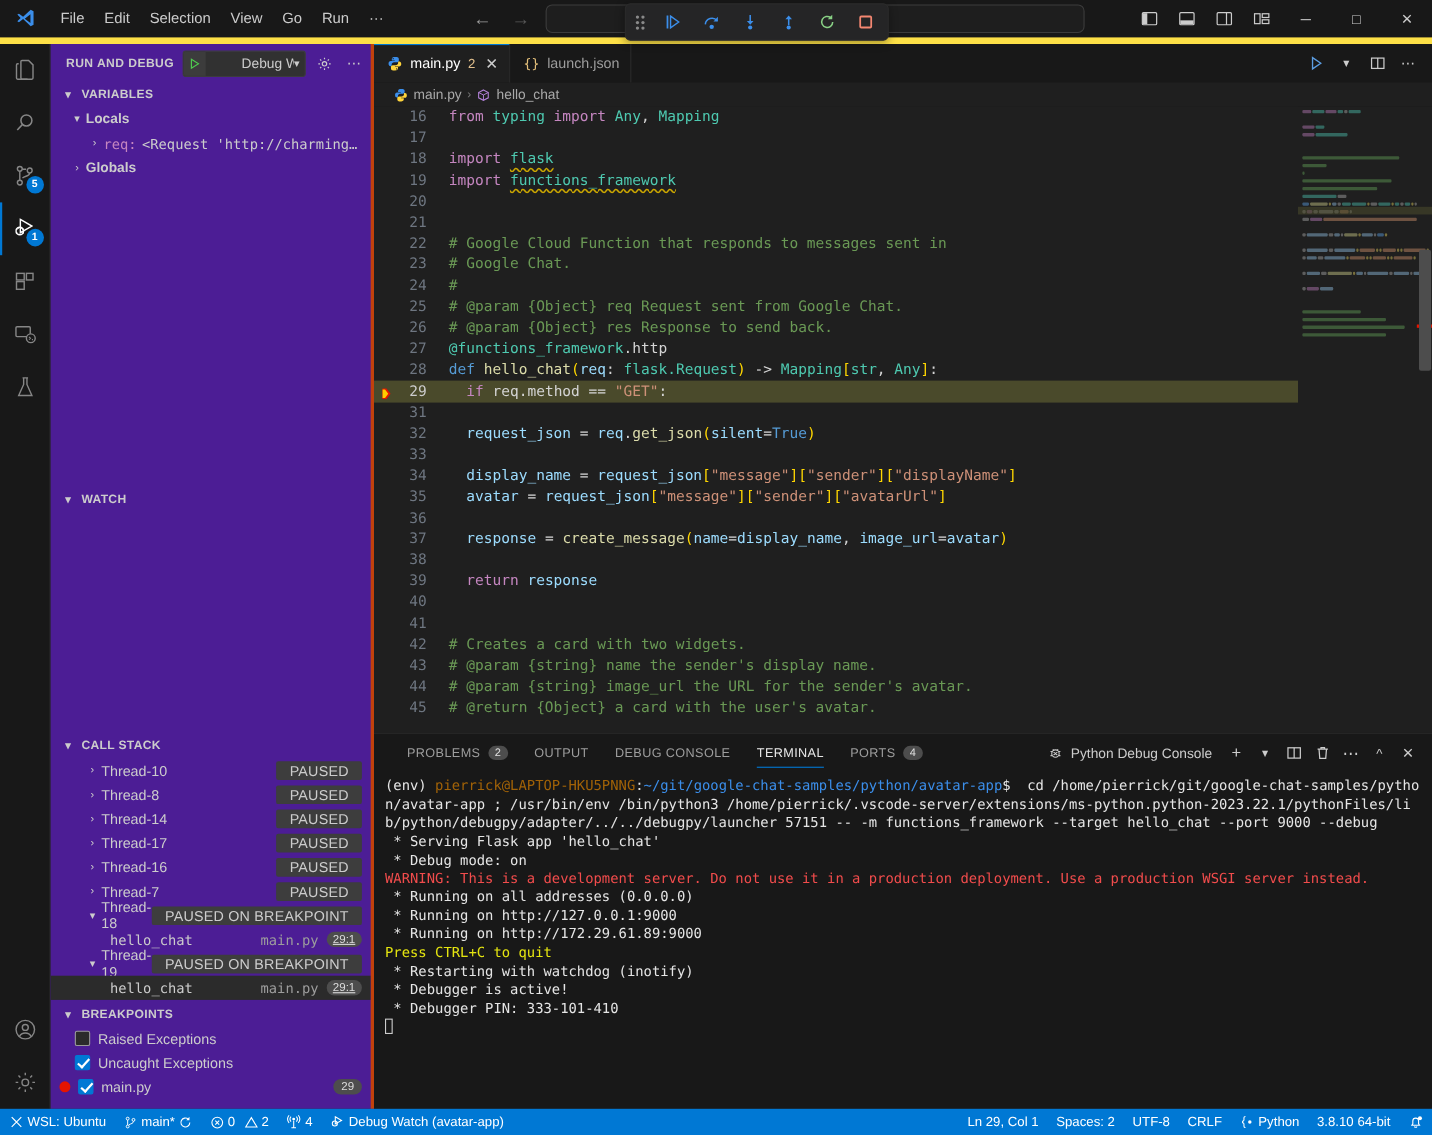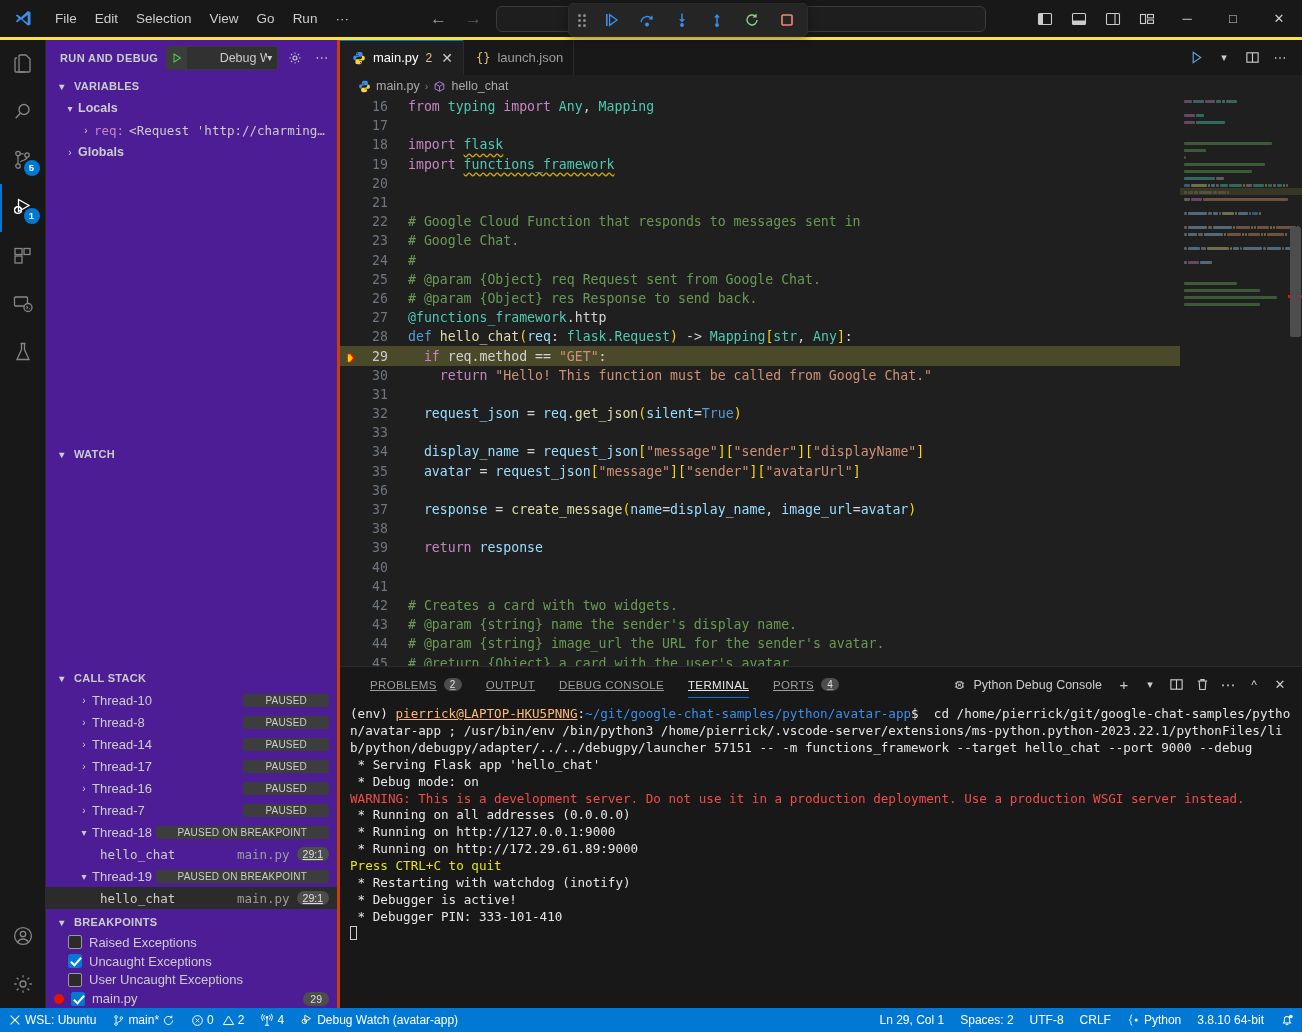--- a/index.html
+++ b/index.html
@@ -8,21 +8,21 @@
     background: #1e1e1e;
     font-family: "Liberation Sans", sans-serif;
     font-size: 13px;
     color: #cccccc;
     overflow: hidden;
   }
   .app { position: relative; width: 1302px; height: 1032px; display: flex; flex-direction: column; }
 
   
   .titlebar {
-    height: 40px; background: #181818; border-bottom: 3px solid #fde047;
+    height: 40px; background: #181818; border-bottom: 6px solid #fde047;
     display: flex; align-items: center; flex: 0 0 40px; position: relative;
   }
   .vscode-logo { width: 46px; display: flex; align-items: center; justify-content: center; }
   .menu { display: flex; align-items: center; gap: 0px; }
   .menu-item {
     padding: 4px 9px; font-size: 13.5px; color: #cccccc; border-radius: 3px; cursor: default;
     line-height: 18px;
   }
   .nav-arrows { display: flex; align-items: center; gap: 18px; margin-left: 72px; }
   .nav-arrow { color: #9d9d9d; font-size: 17px; line-height: 1; }
@@ -105,22 +105,22 @@
 
   .variables-pane { flex: 0 0 368px; display: flex; flex-direction: column; overflow: hidden; }
   .watch-pane { flex: 0 0 224px; display: flex; flex-direction: column; }
   .callstack-pane { flex: 0 0 244px; display: flex; flex-direction: column; overflow: hidden; }
   .breakpoints-pane { flex: 1 1 auto; display: flex; flex-direction: column; min-height: 0; }
 
   .cs-row { display: flex; align-items: center; height: 22px; padding-right: 8px; font-size: 13px; }
   .cs-row.selected { background: #2b2b2b; }
   .cs-label { color: #cccccc; }
   .cs-state {
-    margin-left: auto; font-size: 10px; background: #3d3d3d; color: #cccccc;
-    padding: 1px 22px; border-radius: 2px; letter-spacing: .2px; white-space: nowrap;
+    margin-left: auto; font-size: 13px; background: #3d3d3d; color: #cccccc;
+    padding: 1px 12px; border-radius: 2px; letter-spacing: .2px; white-space: nowrap;
   }
   .cs-frame-name { font-family: "DejaVu Sans Mono", monospace; font-size: 12.5px; color: #cccccc; }
   .cs-file { margin-left: auto; color: #9d9d9d; font-size: 12.5px; font-family: "DejaVu Sans Mono", monospace; }
   .cs-line {
     margin-left: 7px; background: #4d4d4d; color: #dddddd; border-radius: 9px;
     font-size: 10.5px; padding: 1px 6px; min-width: 26px; text-align: center; text-decoration: underline;
   }
 
   .bp-row { height: 22px; display: flex; align-items: center; font-size: 13px; padding-left: 22px; gap: 7px; }
   .cbx { width: 14px; height: 14px; border: 1px solid #9a9a9a; border-radius: 2px; background: #2b2b2b;
@@ -188,36 +188,36 @@
     position: absolute; right: 0; top: 0; width: 14px; bottom: 0; background: transparent;
   }
   .scroll-thumb { position: absolute; right: 1px; width: 11px; background: #4d4d4d; border-radius: 2px; }
   .overview-mark { position: absolute; right: 0; width: 14px; height: 3px; }
 
   
   .panel { flex: 0 0 342px; background: #181818; border-top: 1px solid #2b2b2b; display: flex; flex-direction: column; }
   .panel-tabs { height: 35px; display: flex; align-items: center; padding-left: 18px; gap: 0; flex: 0 0 35px; }
   .p-tab {
     display: flex; align-items: center; gap: 7px; height: 35px; padding: 0 12px;
-    font-size: 11.5px; letter-spacing: .35px; color: #9d9d9d; position: relative; text-transform: uppercase; text-decoration: underline;
+    font-size: 11.5px; letter-spacing: .35px; color: #9d9d9d; position: relative; text-transform: uppercase;
   }
   .p-tab.active { color: #e7e7e7; }
   .p-tab.active::after {
     content: ""; position: absolute; left: 12px; right: 12px; bottom: 4px; height: 1px; background: #0078d4;
   }
   .p-badge { background: #4d4d4d; color: #e0e0e0; border-radius: 9px; font-size: 10px; padding: 1px 6px; min-width: 18px; text-align: center; }
   .panel-actions { margin-left: auto; display: flex; align-items: center; gap: 2px; padding-right: 10px; }
   .pa-label { font-size: 12.5px; color: #cccccc; display: flex; align-items: center; gap: 6px; margin-right: 8px; }
   .pa-btn { width: 24px; height: 24px; display: flex; align-items: center; justify-content: center; color: #cccccc; font-size: 15px; }
   .terminal {
     flex: 1; padding: 4px 10px 0 10px; overflow: hidden;
     font-family: "DejaVu Sans Mono", monospace; font-size: 12.6px; line-height: 16.9px;
     color: #cccccc; white-space: pre-wrap; word-break: break-all;
   }
-  .t-green { color: #fdba74; text-decoration: underline; }
+  .t-green { color: #a16207; }
   .t-blue { color: #3b8eea; }
   .t-red { color: #f14c4c; }
   .t-yellow { color: #e5e510; }
   .t-white { color: #e5e5e5; }
   .t-cursor { display: inline-block; width: 7px; height: 14px; border: 1px solid #cccccc; vertical-align: -2px; }
 
   
   .statusbar {
     height: 24px; background: #0078d4; color: #ffffff; display: flex; align-items: center;
     font-size: 12px; flex: 0 0 24px;
@@ -530,24 +530,20 @@
           <span class="twisty">▾</span>
           <span>BREAKPOINTS</span>
         </div>
         <div class="bp-row">
           <span class="cbx"></span>
           <span>Raised Exceptions</span>
         </div>
         <div class="bp-row">
           <span class="cbx checked"></span>
           <span>Uncaught Exceptions</span>
-        </div>
-        <div class="bp-row">
-          <span class="cbx"></span>
-          <span>User Uncaught Exceptions</span>
         </div>
         <div class="bp-row" style="padding-left:8px">
           <span class="bp-dot"></span>
           <span class="cbx checked"></span>
           <span>main.py</span>
           <span class="bp-badge">29</span>
         </div>
       </div>
     </div>
 
@@ -658,24 +654,20 @@
               <div class="code-text"><span class="tk-kw">def </span><span class="tk-fn">hello_chat</span><span class="tk-br1">(</span><span class="tk-var">req</span><span class="tk-id">: </span><span class="tk-type">flask</span><span class="tk-type">.Request</span><span class="tk-br1">)</span><span class="tk-id"> -&gt; </span><span class="tk-type">Mapping</span><span class="tk-br1">[</span><span class="tk-type">str</span><span class="tk-id">, </span><span class="tk-type">Any</span><span class="tk-br1">]</span><span class="tk-id">:</span></div>
             </div>
             <div class="code-line current">
               <div class="ln-gutter">29<span class="bp-arrow">
                   <svg width="14" height="14" viewBox="0 0 16 16">
                     <path fill="#e51400" d="M3 2.5h4.2l4.3 5.5-4.3 5.5H3z"></path>
                     <path fill="#ffcc00" d="M3.2 3.6h2.6l3.3 4.4-3.3 4.4H3.2z"></path>
                   </svg>
                 </span></div>
               <div class="code-text"><span class="tk-id">  </span><span class="tk-kw2">if </span><span class="tk-id">req</span><span class="tk-id">.method </span><span class="tk-id">== </span><span class="tk-str">"GET"</span><span class="tk-id">:</span></div>
-            </div>
-            <div class="code-line">
-              <div class="ln-gutter">30</div>
-              <div class="code-text"><span class="tk-id">    </span><span class="tk-kw2">return </span><span class="tk-str">"Hello! This function must be called from Google Chat."</span></div>
             </div>
             <div class="code-line">
               <div class="ln-gutter">31</div>
               <div class="code-text"></div>
             </div>
             <div class="code-line">
               <div class="ln-gutter">32</div>
               <div class="code-text"><span class="tk-id">  </span><span class="tk-var">request_json</span><span class="tk-id"> = </span><span class="tk-var">req</span><span class="tk-id">.</span><span class="tk-fn">get_json</span><span class="tk-br1">(</span><span class="tk-var">silent</span><span class="tk-id">=</span><span class="tk-kw">True</span><span class="tk-br1">)</span></div>
             </div>
             <div class="code-line">

